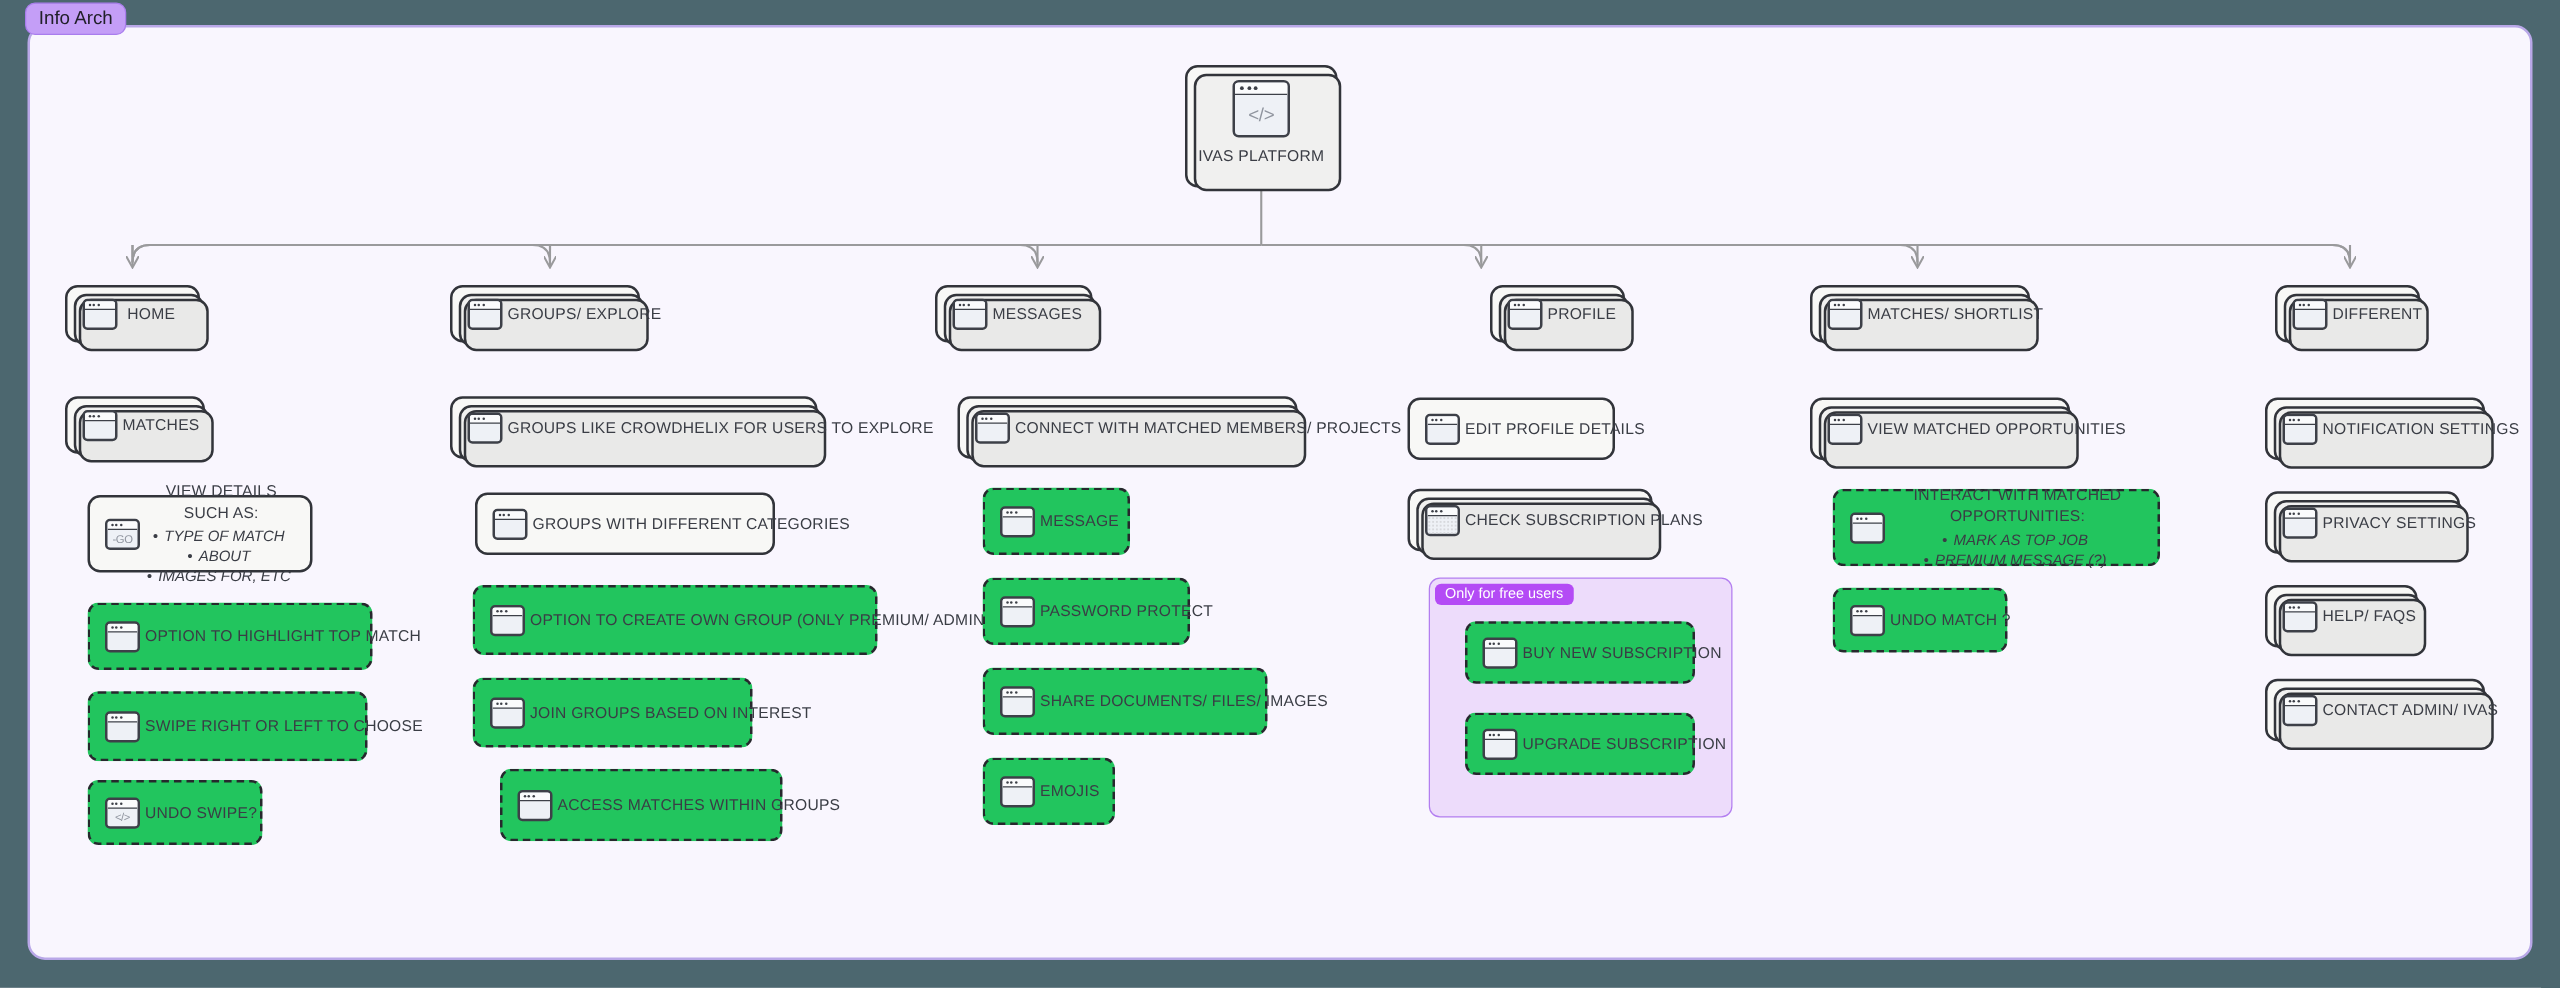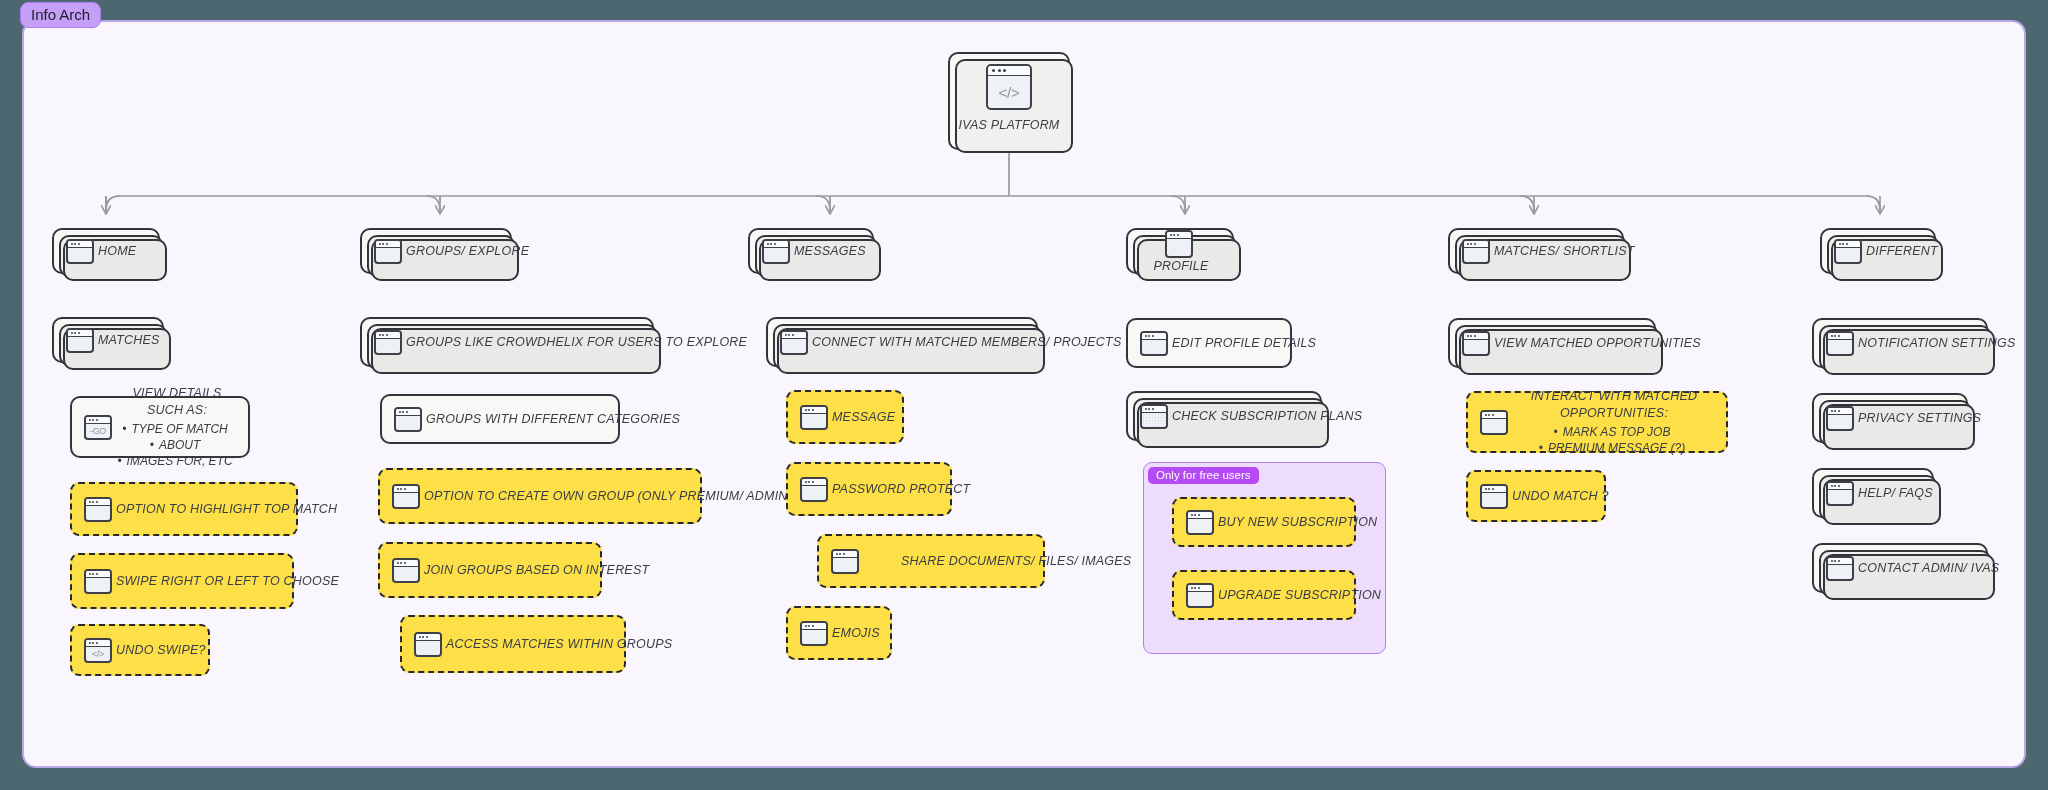--- a/index.html
+++ b/index.html
@@ -54,21 +54,21 @@
     border-radius: 10px;
     display: flex;
     align-items: center;
     padding: 0 14px 0 12px;
     z-index: 10;
   }
   .node.dashed {
     border-style: dashed;
     border-width: 2.5px;
     border-color: #26282d;
-    background: #fde047;
+    background: #22c55e;
     border-radius: 9px;
   }
   
   .node.stack::before,
   .node.stack::after {
     content: "";
     position: absolute;
     background: #f0f0ef;
     border: 2px solid #32343a;
     border-radius: 10px;
@@ -78,25 +78,25 @@
     left: 5px; top: 5px; right: -5px; bottom: -5px;
   }
   .node.stack::after {
     left: 9px; top: 9px; right: -9px; bottom: -9px;
     background: #e9e9e8;
   }
   .node.stack1::after { display: none; }
 
   .node-label {
     font-size: 12.5px;
-    font-style: italic;
     color: #3a3d45;
     letter-spacing: 0.2px;
     line-height: 1.35;
     flex: 1;
+    text-align: center;
     padding-left: 4px;
     white-space: nowrap;
   }
   .node-label.multi { white-space: normal; }
 
   .bullets {
     margin: 2px 0 0 0;
     padding: 0;
     list-style: none;
     text-align: center;
@@ -473,21 +473,21 @@
             <i></i>
             <i></i>
             <i></i>
           </span>
         </span>
         <span class="glyph"></span>
     </span>
     <span class="node-label">PASSWORD PROTECT</span>
   </div>
 
-  <div class="node dashed" style="left:817px; top:534px; width:228px; height:54px;gap:38px;">
+  <div class="node dashed" style="left:786px; top:534px; width:228px; height:54px;">
     <span class="winicon">
       <span class="bar">
           <span class="dots">
             <i></i>
             <i></i>
             <i></i>
           </span>
         </span>
         <span class="glyph"></span>
     </span>
@@ -502,21 +502,21 @@
             <i></i>
             <i></i>
           </span>
         </span>
         <span class="glyph"></span>
     </span>
     <span class="node-label">EMOJIS</span>
   </div>
 
 
-  <div class="node stack" style="left:1126px; top:228px; width:108px; height:46px;flex-direction:column;">
+  <div class="node stack" style="left:1192px; top:228px; width:108px; height:46px;">
     <span class="winicon">
       <span class="bar">
           <span class="dots">
             <i></i>
             <i></i>
             <i></i>
           </span>
         </span>
         <span class="glyph"></span>
     </span>

